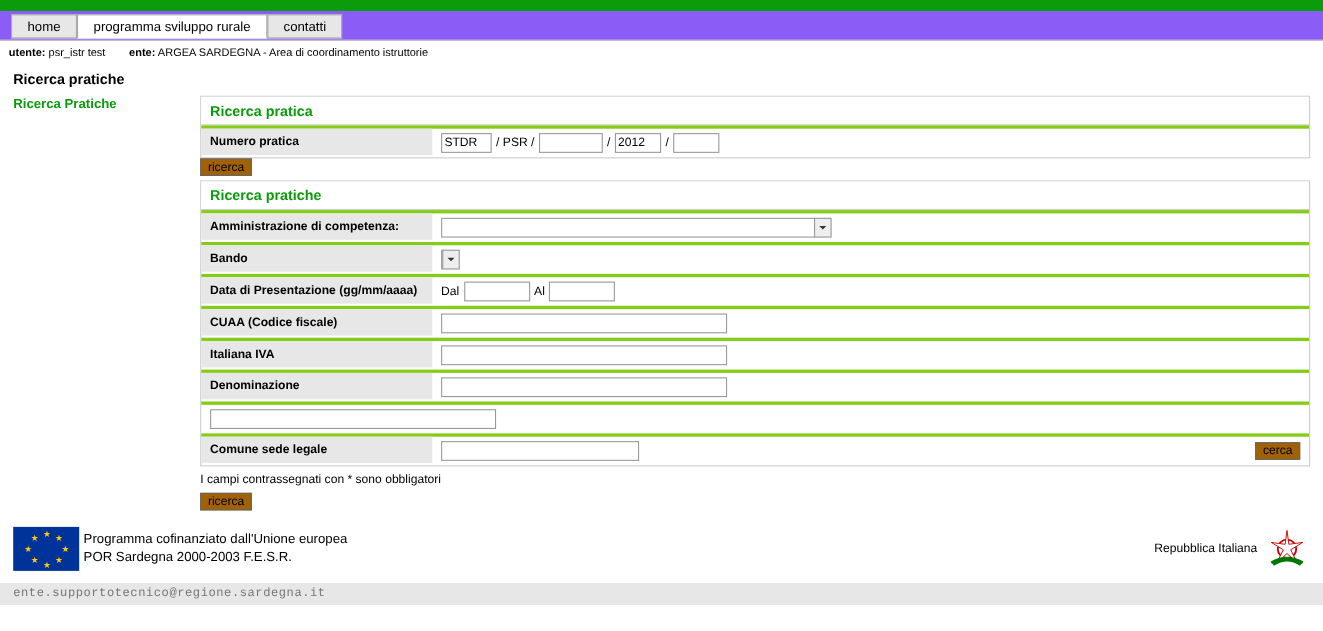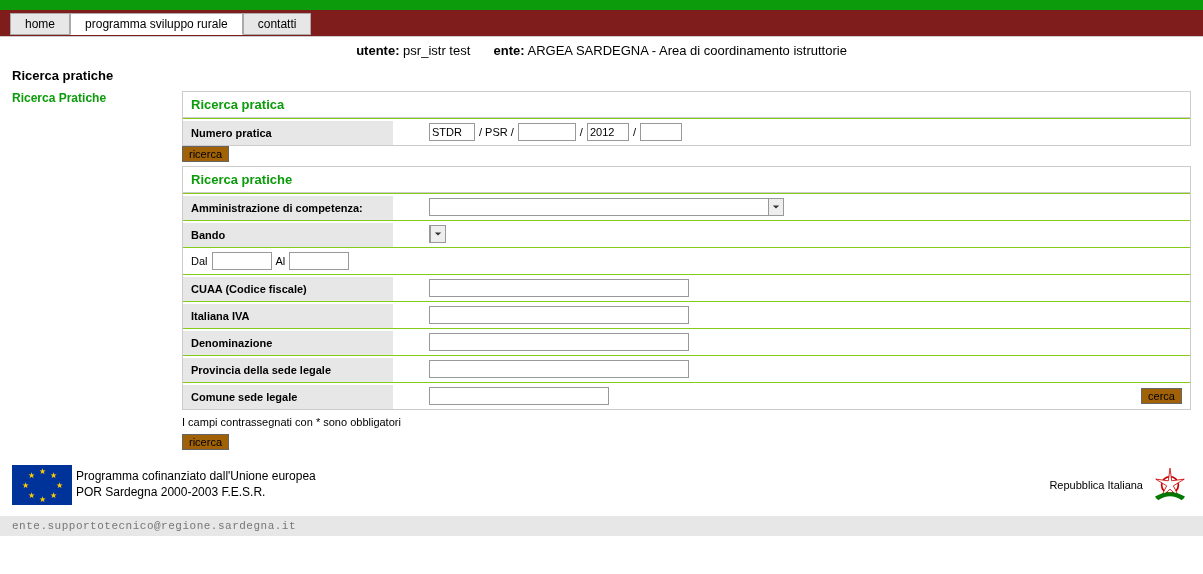--- a/index.html
+++ b/index.html
@@ -1,31 +1,31 @@
 <!DOCTYPE html>
 <html><head>
 <meta charset="utf-8">
 <style>
   * { box-sizing: border-box; }
   body { margin: 0; font-family: Verdana, Arial, sans-serif; font-size: 11px; color: #000; background: #fff; }
   .topbar { height: 10px; background: #0b9b0b; }
-  .navbar { background: #7f1d1d; border-bottom: 1px solid #ccc; padding: 2px 10px; display: flex; gap: 0; align-items: flex-end; }
+  .navbar { background: #8b5cf6; border-bottom: 1px solid #ccc; padding: 2px 10px; display: flex; gap: 0; align-items: flex-end; }
   .nav-tab { border: 1px solid #aaa; background: #e7e7e7; padding: 3px 14px; font-size: 12px; cursor: pointer; position: relative; top: 1px; }
   .nav-tab.active { background: #fff; border-bottom: 1px solid #fff; }
-  .userbar { text-align: center; padding: 6px 8px; font-size: 13px; }
+  .userbar { text-align: left; padding: 6px 8px; font-size: 10px; }
   .userbar b { font-weight: bold; }
   .page { padding: 0 12px 10px 12px; }
   .page-title { font-weight: bold; font-size: 13px; margin: 4px 0 8px 0; }
   .layout { display: flex; gap: 20px; }
   .sidebar { width: 150px; flex: 0 0 150px; }
   .side-link { color: #0b9b0b; font-weight: bold; font-size: 12px; cursor: pointer; }
   .main { flex: 1; }
   .panel { border: 1px solid #ccc; background: #fff; margin-bottom: 0; }
   .panel-head { color: #0b9b0b; font-weight: bold; font-size: 13px; padding: 5px 8px; border-bottom: 1px solid #ccc; background: #fff; }
-  .row { display: flex; align-items: flex-end; border-top: 1px solid #84cc16; gap: 28px; }
+  .row { display: flex; align-items: flex-start; border-top: 3px solid #84cc16; }
   .row:first-of-type { border-top: none; }
   .row .label { background: #e7e7e7; padding: 6px 8px; font-weight: bold; width: 210px; flex: 0 0 210px; }
   .row .field { padding: 4px 8px; flex: 1; display: flex; align-items: center; gap: 4px; }
   .field input[type=text] { font-size: 11px; border: 1px solid #999; padding: 1px 2px; height: 18px; }
   .select-box { display: inline-flex; align-items: center; }
   .select-input { border: 1px solid #999; background: #fff; height: 18px; }
   .select-btn { border: 1px solid #999; background: #eee; width: 16px; height: 18px; display: inline-flex; align-items: center; justify-content: center; cursor: pointer; margin-left: -1px; }
   .select-btn svg { width: 8px; height: 8px; }
   .btn { border: 1px solid #666; background: #a16207; padding: 1px 6px; font-size: 11px; cursor: pointer; }
   .note { margin: 6px 0; }
@@ -114,20 +114,21 @@
                 <svg viewBox="0 0 10 10">
                     <path d="M1 3 L5 7 L9 3 Z" fill="#333"></path>
                   </svg>
               </div>
             </div>
           </div>
         </div>
 
 
         <div class="row">
+          <div class="label">Data di Presentazione (gg/mm/aaaa)</div>
           <div class="field">
             <span>Dal</span>
             <input type="text" style="width: 60px;">
             <span>Al</span>
             <input type="text" style="width: 60px;">
           </div>
         </div>
 
         <div class="row">
           <div class="label">CUAA (Codice fiscale)</div>
@@ -144,21 +145,20 @@
         </div>
 
         <div class="row">
           <div class="label">Denominazione</div>
           <div class="field">
               <input type="text" style="width: 260px;">
             </div>
         </div>
 
         <div class="row">
-          <div class="label">Provincia della sede legale</div>
           <div class="field">
               <input type="text" style="width: 260px;">
             </div>
         </div>
 
         <div class="row">
           <div class="label">Comune sede legale</div>
           <div class="field" style="justify-content:space-between">
             <input type="text" style="width: 180px;">
             <button class="btn">cerca</button>

